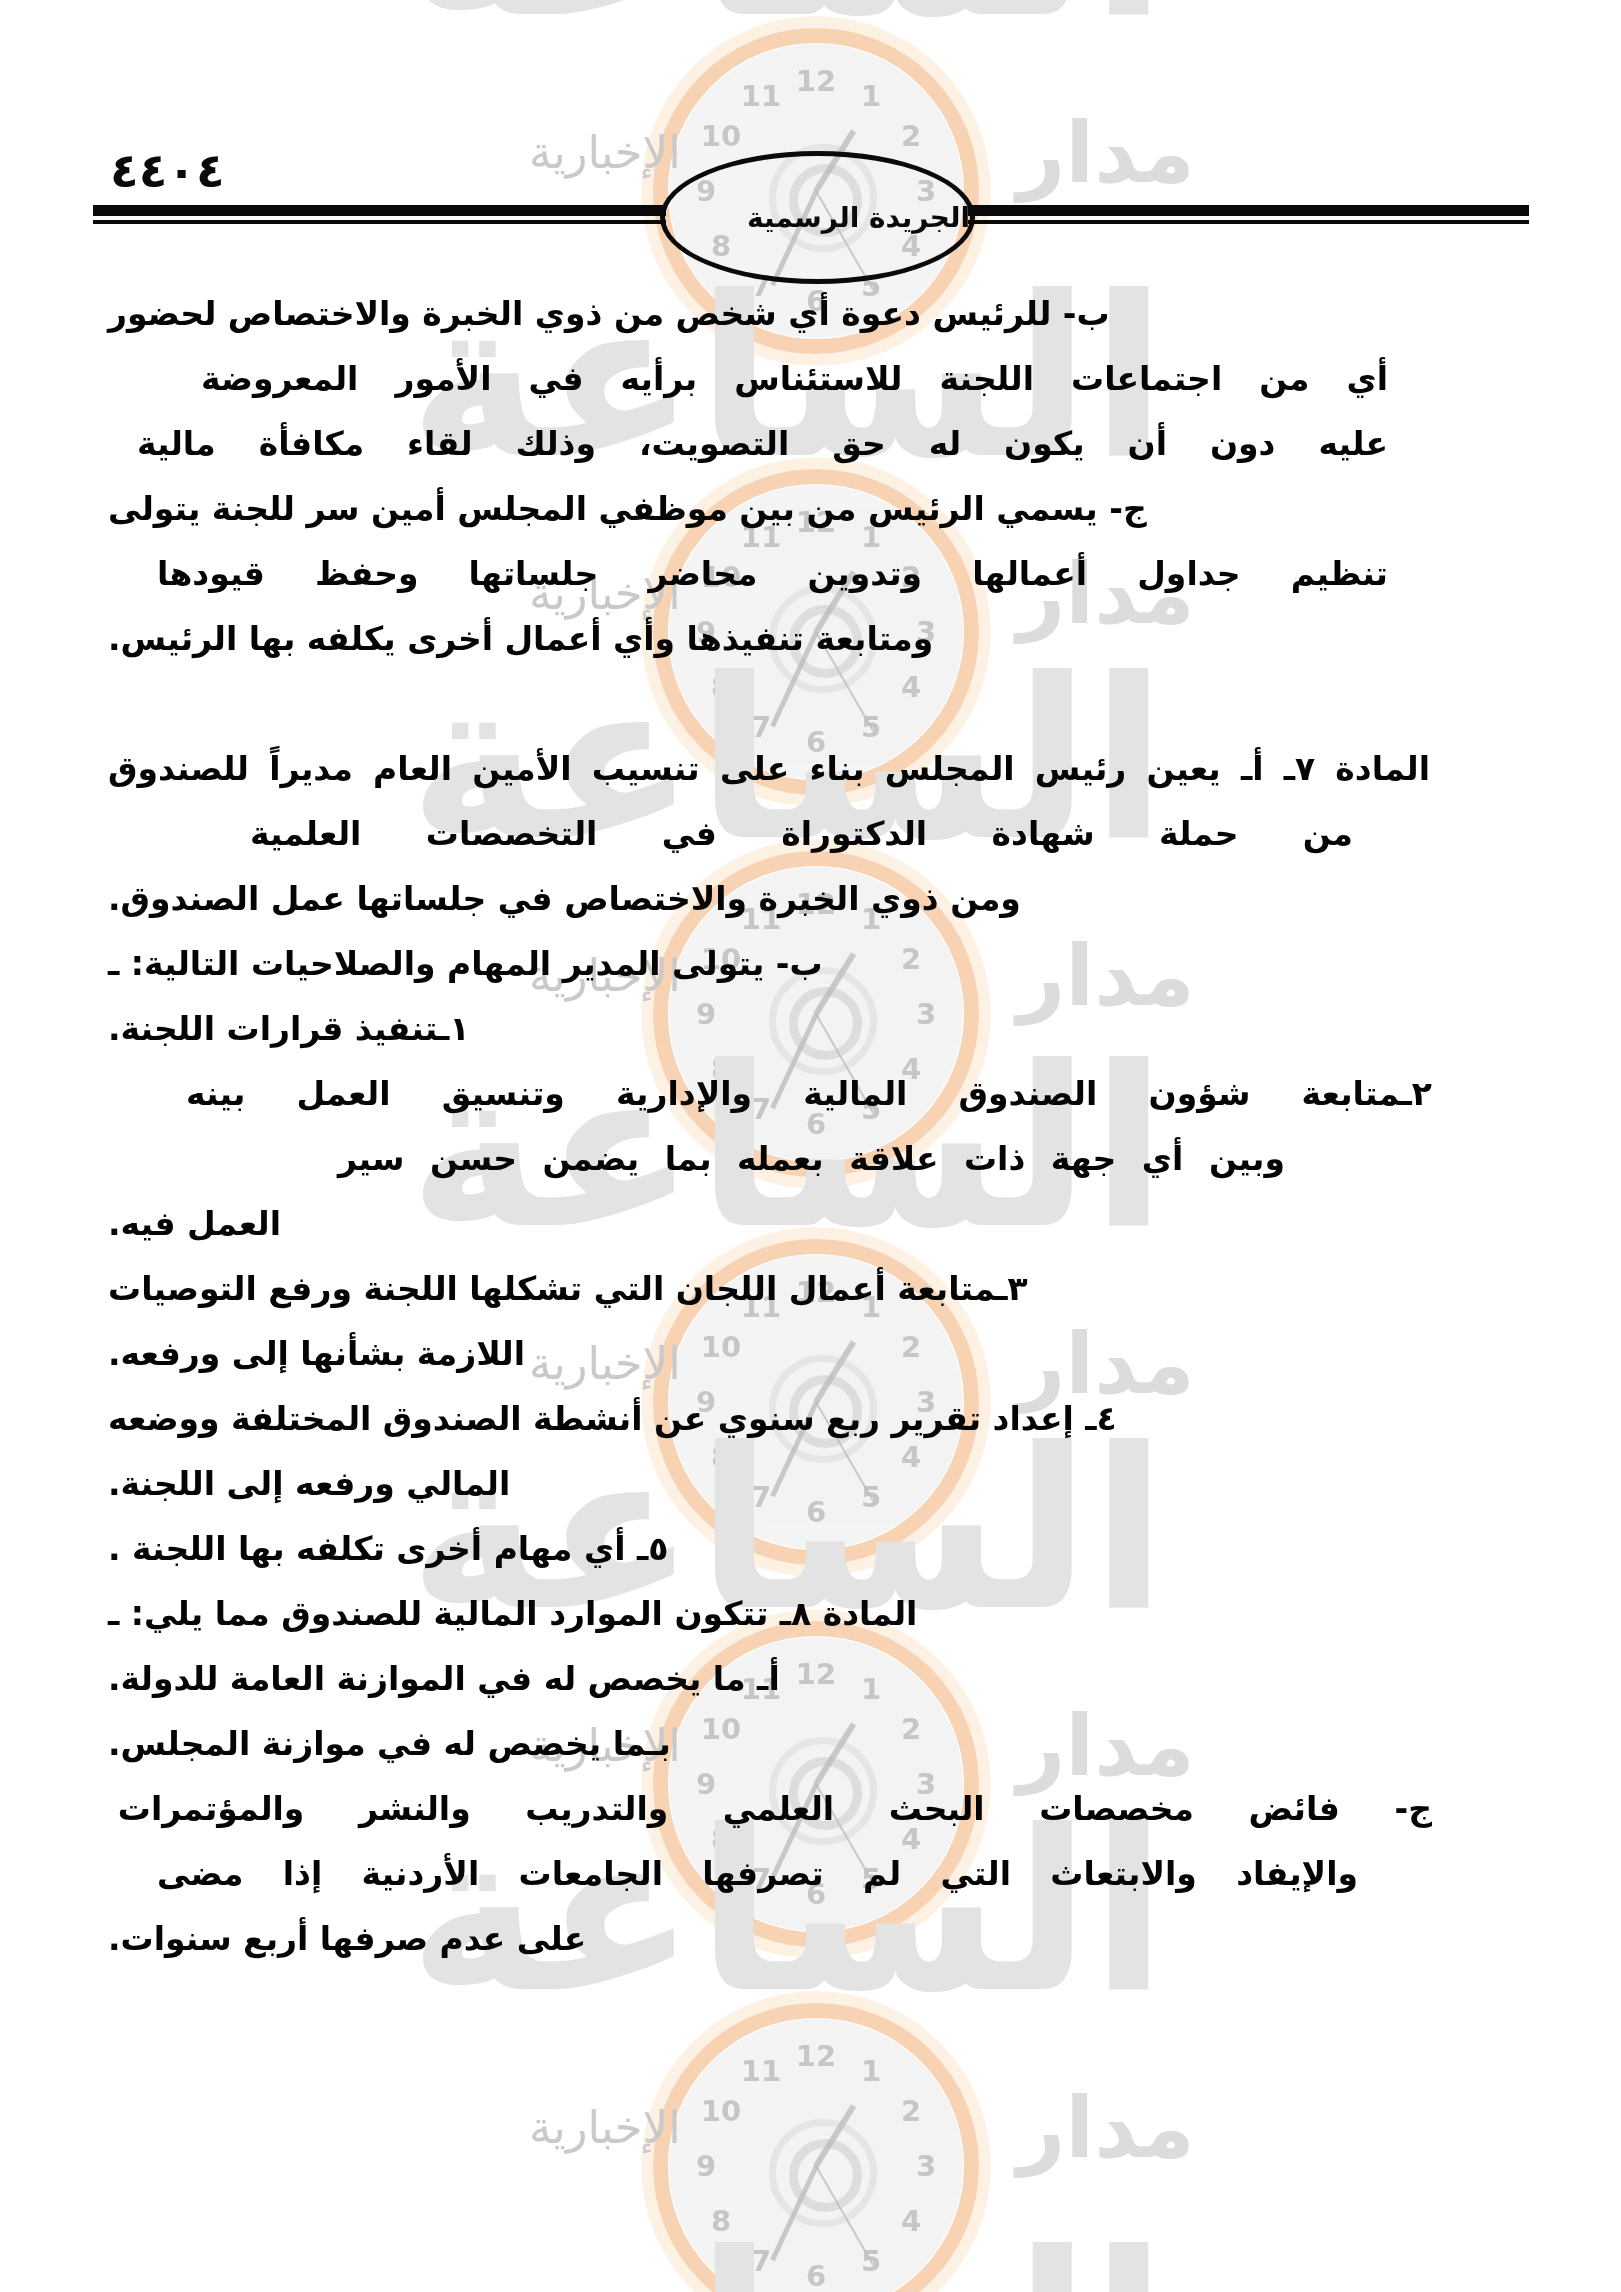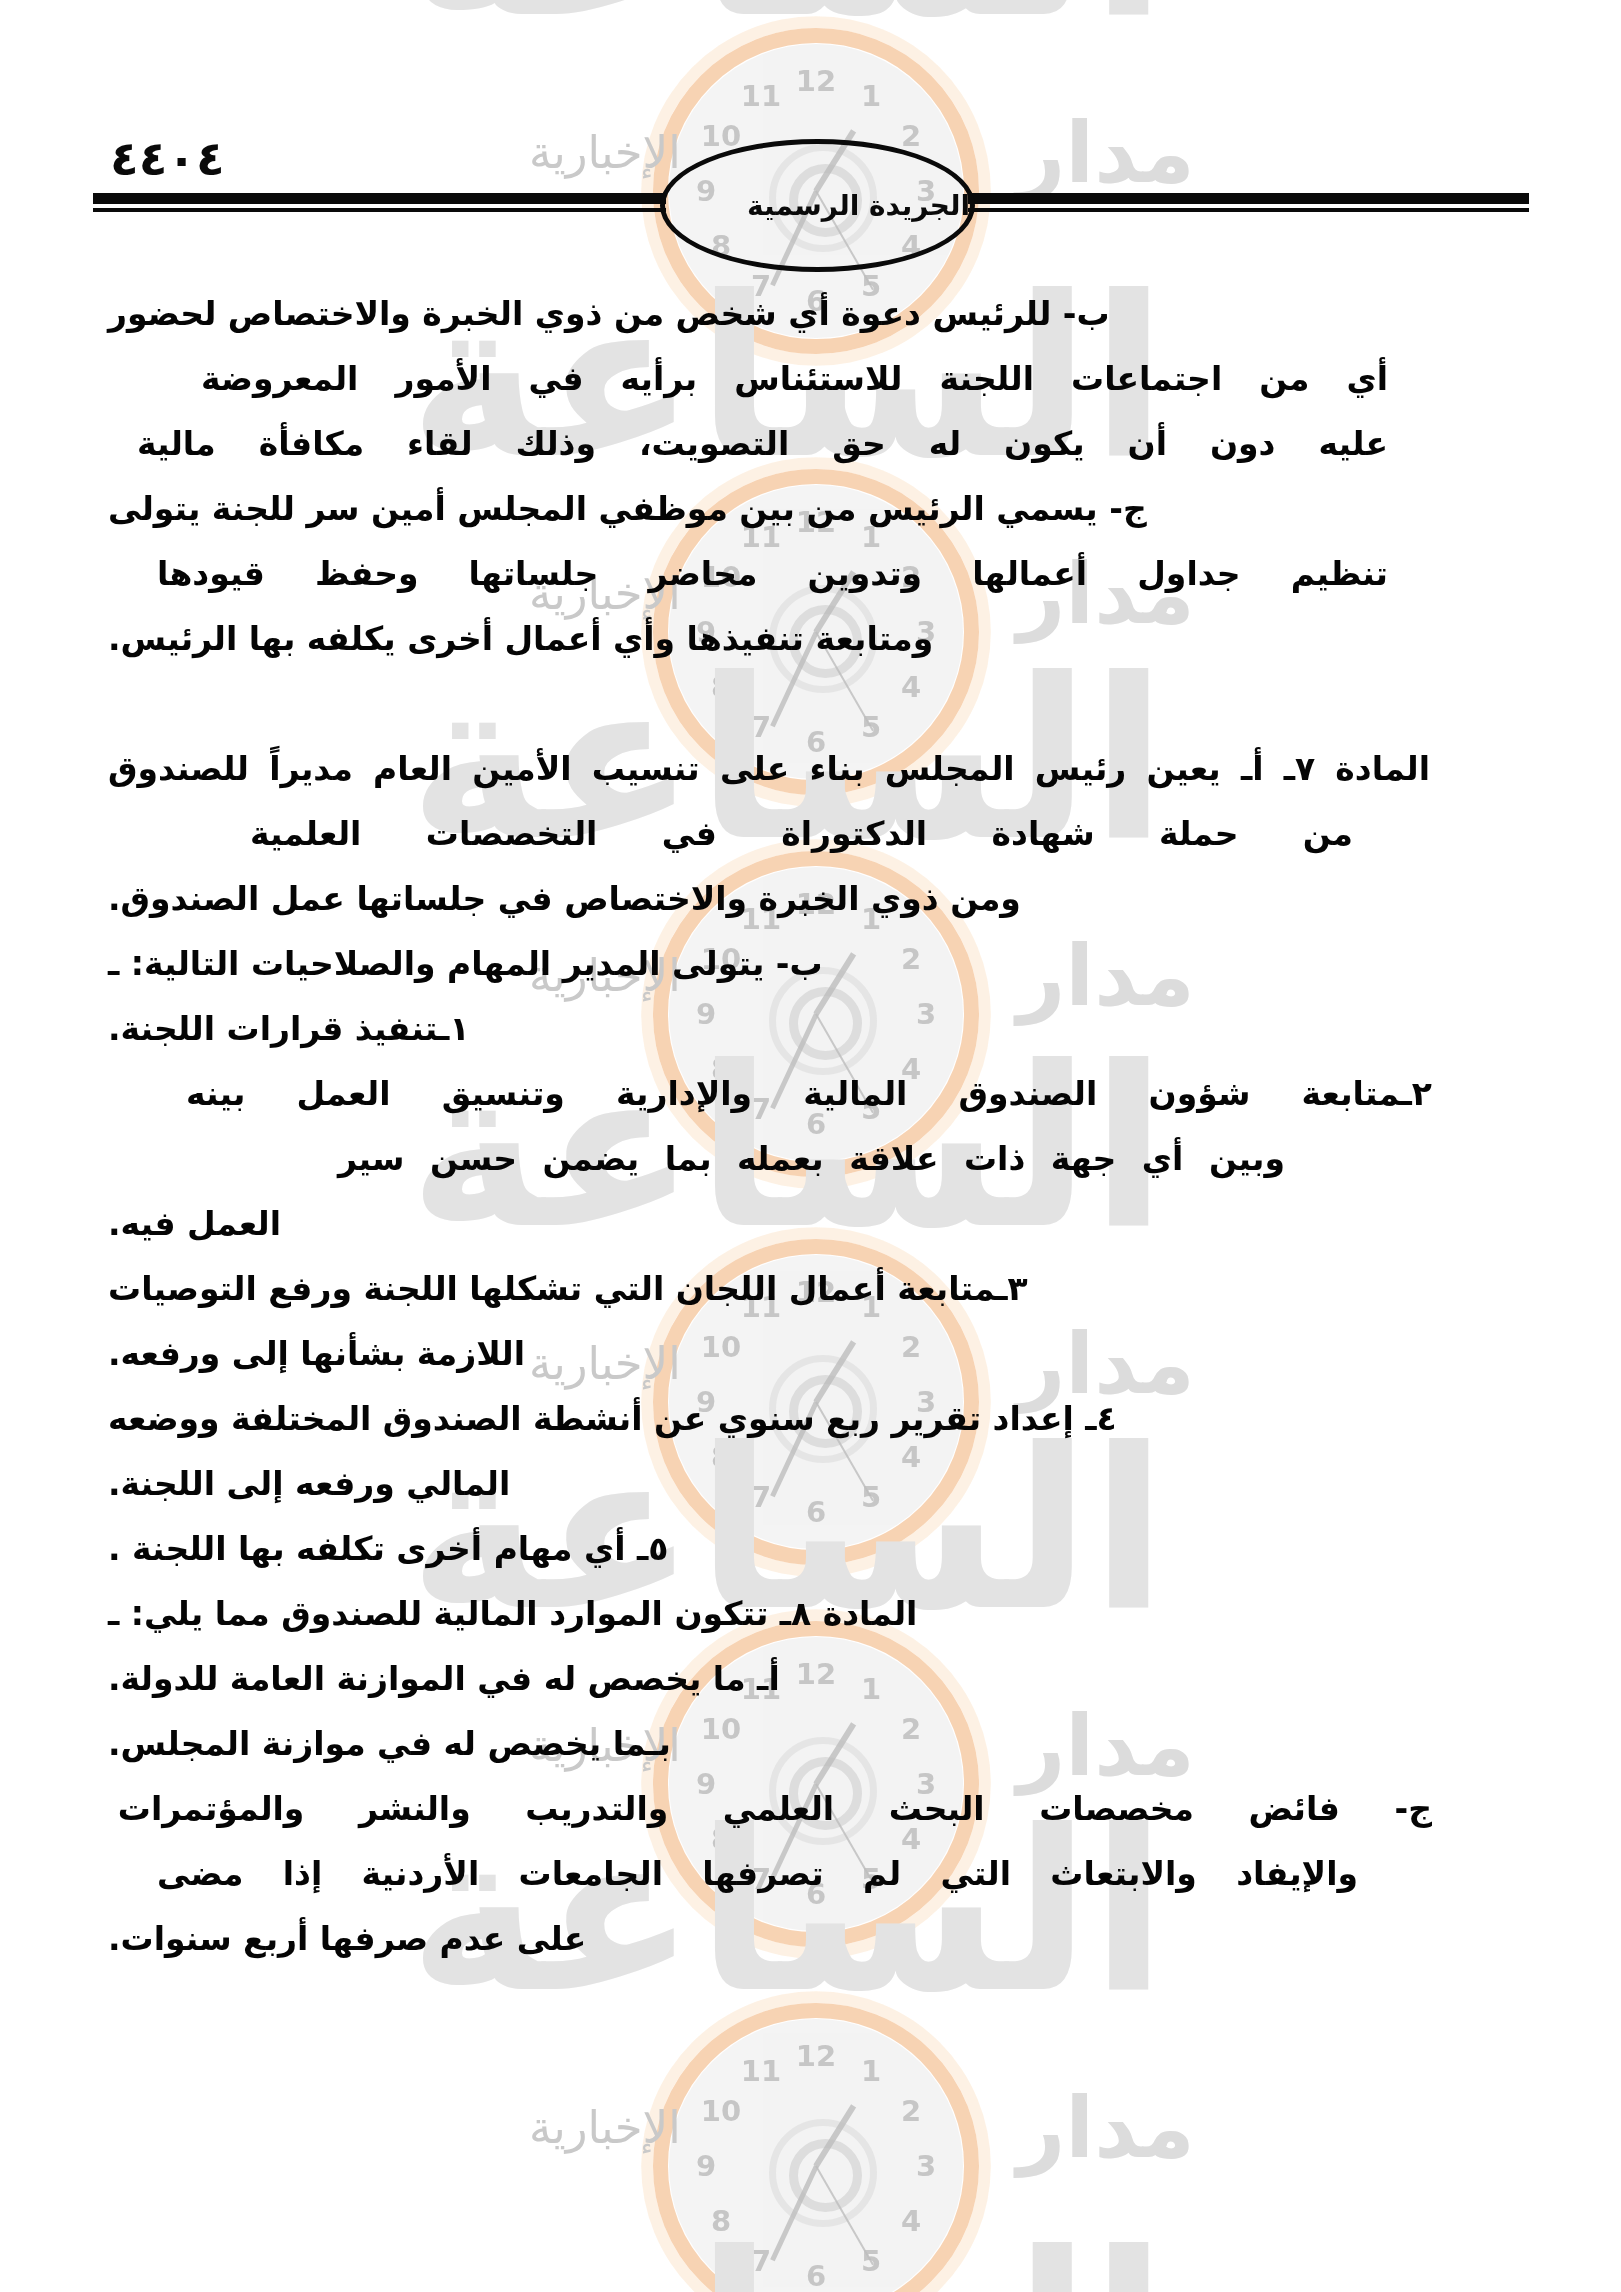--- a/index.html
+++ b/index.html
@@ -48,21 +48,21 @@
   .wm-ikhbariya{
     position:absolute; left:529px; top:-61px;
     font-size:45px; font-weight:400; color:#c9c9c9; line-height:1;
   }
   .wm-alsaa{
     position:absolute; left:412px; top:-365px; width:755px;
     text-align:left; font-size:223px; font-weight:700; color:#e3e3e3; line-height:1;
   }
 
   
-  #header { position:absolute; inset:0; z-index:3; pointer-events:none; }
+  #header { position:absolute; inset:0; z-index:3; pointer-events:none;margin-top:12px; }
   #page-number{
     position:absolute; left:110px; top:135px;
     font-size:47px; font-weight:700; color:#0a0a0a; line-height:1;
   }
   .rule{ position:absolute; background:#0a0a0a; }
   #rule-left-thick { left:93px;  top:193px; width:573px; height:10.8px; }
   #rule-left-thin  { left:93px;  top:208px; width:573px; height:3.9px;  }
   #rule-right-thick{ left:968px; top:193px; width:561px; height:10.8px; }
   #rule-right-thin { left:968px; top:208px; width:561px; height:3.9px;  }
   #gazette-oval{

